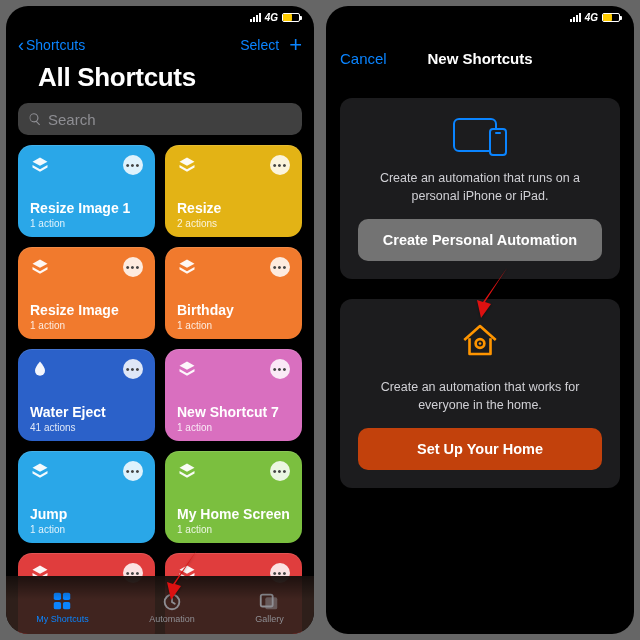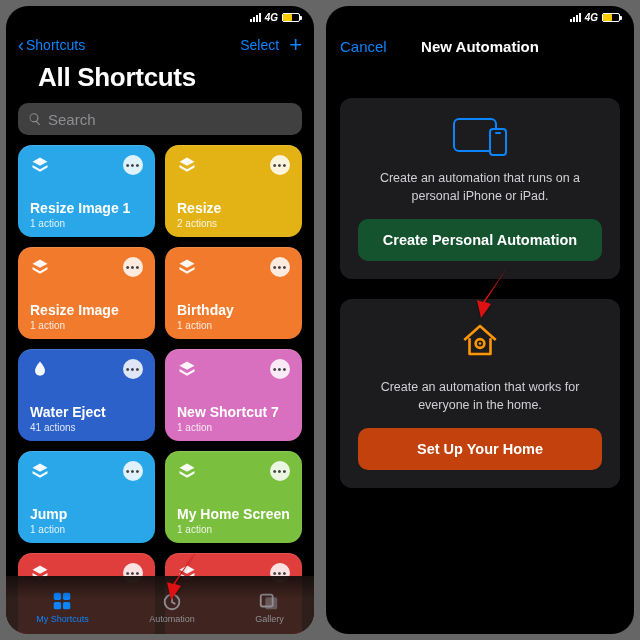--- a/index.html
+++ b/index.html
@@ -33,31 +33,31 @@
   .tile .more { width:20px; height:20px; border-radius:50%; background:rgba(255,255,255,.85); display:flex; align-items:center; justify-content:center; }
   .tile .more span { color:#444; font-size:11px; letter-spacing:1px; line-height:1; }
   .tile .name { font-size:14px; font-weight:600; color:#fff; line-height:1.15; }
   .tile .sub { font-size:10px; color:rgba(255,255,255,.85); margin-top:2px; }
   .tabbar { position:absolute; bottom:0; left:0; right:0; height:58px; background:rgba(50,34,28,.92); display:flex; justify-content:space-around; align-items:center; padding-top:4px; }
   .tabbar.fade::before { content:""; position:absolute; inset:0; background:linear-gradient(180deg,rgba(0,0,0,.55),rgba(0,0,0,0) 40%); pointer-events:none;}
   .tab { display:flex; flex-direction:column; align-items:center; gap:2px; font-size:9px; color:#8e8e93; }
   .tab.active { color:#0a84ff; }
   .tab svg { width:22px; height:22px; fill:currentColor; }
   
-  .modalnav { display:flex; justify-content:center; position:relative; height:40px; margin-top:10px;}
+  .modalnav { display:flex; align-items:center; justify-content:center; position:relative; height:40px; margin-top:10px;}
   .cancel { position:absolute; left:14px; color:#0a84ff; font-size:15px; }
   .modaltitle { font-size:15px; font-weight:600; }
   .card { background:#1c1c1e; border-radius:12px; margin:20px 14px 0; padding:20px 18px 18px; text-align:center; }
   .devices { display:inline-flex; align-items:flex-end; }
   .ipad { width:44px; height:34px; border:2.5px solid #0a84ff; border-radius:6px; }
   .iphone { width:18px; height:28px; border:2.5px solid #0a84ff; border-radius:4px; background:#1c1c1e; margin-left:-8px; margin-bottom:-4px; position:relative; }
   .iphone::after{content:"";position:absolute;top:2px;left:50%;transform:translateX(-50%);width:6px;height:2px;background:#0a84ff;border-radius:1px;}
   .carddesc { font-size:12.5px; color:#d0d0d5; line-height:1.4; margin:14px 0 14px; }
   .bigbtn { border-radius:10px; height:42px; display:flex; align-items:center; justify-content:center; font-size:14.5px; font-weight:600; }
-  .bigbtn.blue { background:#14532d; color:#fff; }
+  .bigbtn.blue { background:#737373; color:#fff; }
   .bigbtn.orange { background:#c2410c; color:#fff; }
   .houseicon { display:inline-block; }
   .houseicon svg { width:42px; height:42px; }
   
   .arrow { position:absolute; pointer-events:none; }
   .arrow svg { filter: drop-shadow(0 1px 1px rgba(0,0,0,.4)); }
 </style>
 </head>
 <body>
 
@@ -280,21 +280,21 @@
           </span>
         <span>4G</span>
         <span class="batt">
             <i></i>
           </span>
       </span>
     </div>
 
     <div class="modalnav">
       <span class="cancel">Cancel</span>
-      <span class="modaltitle">New Automation</span>
+      <span class="modaltitle">New Shortcuts</span>
     </div>
 
     <div class="card">
       <span class="devices">
         <span class="ipad"></span>
           <span class="iphone"></span>
       </span>
       <div class="carddesc">Create an automation that runs on a personal iPhone or iPad.</div>
       <div class="bigbtn blue">Create Personal Automation</div>
     </div>

